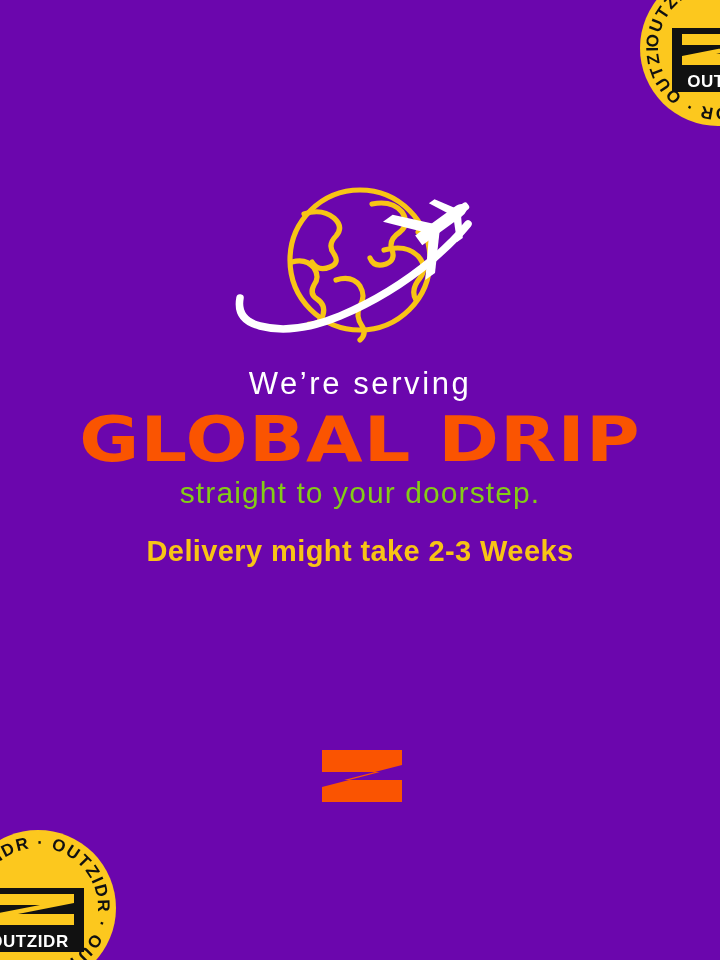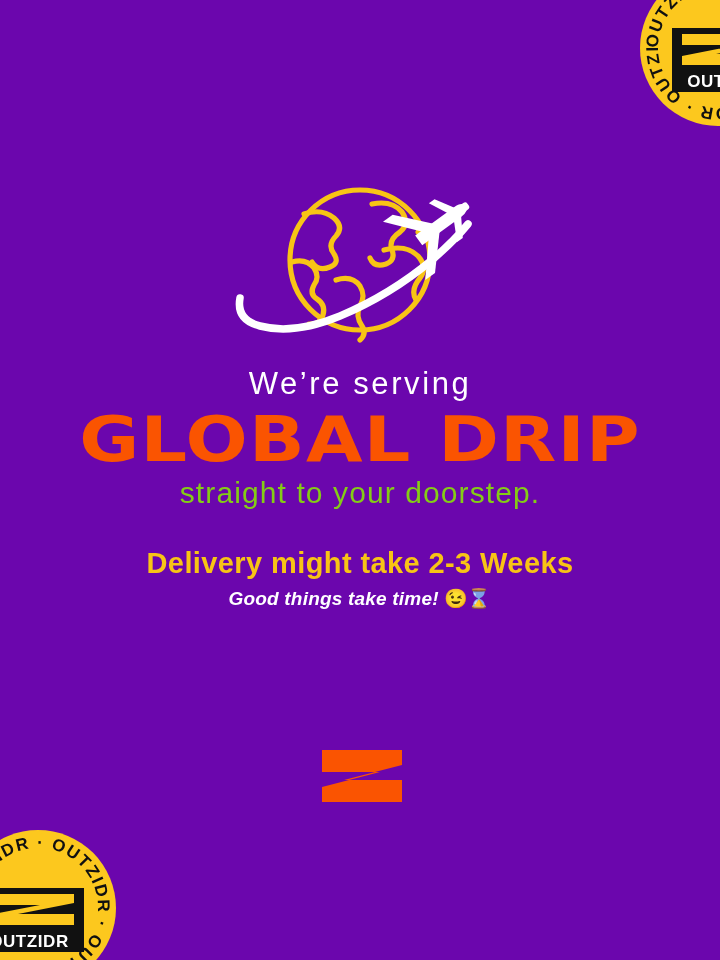--- a/index.html
+++ b/index.html
@@ -67,21 +67,21 @@
   #line-doorstep {
     top: 478px;
     font-size: 30px;
     font-weight: 300;
     color: #84cc16;
     letter-spacing: 1.1px;
     line-height: 1;
   }
 
   #delivery-notice {
-    top: 549px;
+    top: 537px;
     font-size: 29px;
     font-weight: 700;
     color: #F8C415;
     letter-spacing: 0.4px;
     line-height: 1;
   }
 
   #tagline {
     top: 589px;
     font-size: 19px;
@@ -172,24 +172,20 @@
   </div>
 
   <div class="text-stack" id="line-serving">We’re serving</div>
 
   <div class="text-stack" id="headline">GLOBAL DRIP</div>
 
   <div class="text-stack" id="line-doorstep">straight to your doorstep.</div>
 
   <div class="text-stack" id="delivery-notice">Delivery might take 2-3 Weeks</div>
 
-  <div class="text-stack" id="tagline">
-    <span>Good things take time!</span>
-    <span class="emoji">😉⌛</span>
-  </div>
 
   <div id="brand-z">
     <svg viewBox="0 0 80 52" xmlns="http://www.w3.org/2000/svg">
       <path d="M0 0 H80 V15 L22 30 H80 V52 H0 V37 L58 22 H0 Z" fill="#FA5401"></path>
     </svg>
   </div>
 
 
   <div class="stamp" id="stamp-bottom-left">
     <svg viewBox="0 0 156 156" xmlns="http://www.w3.org/2000/svg">

